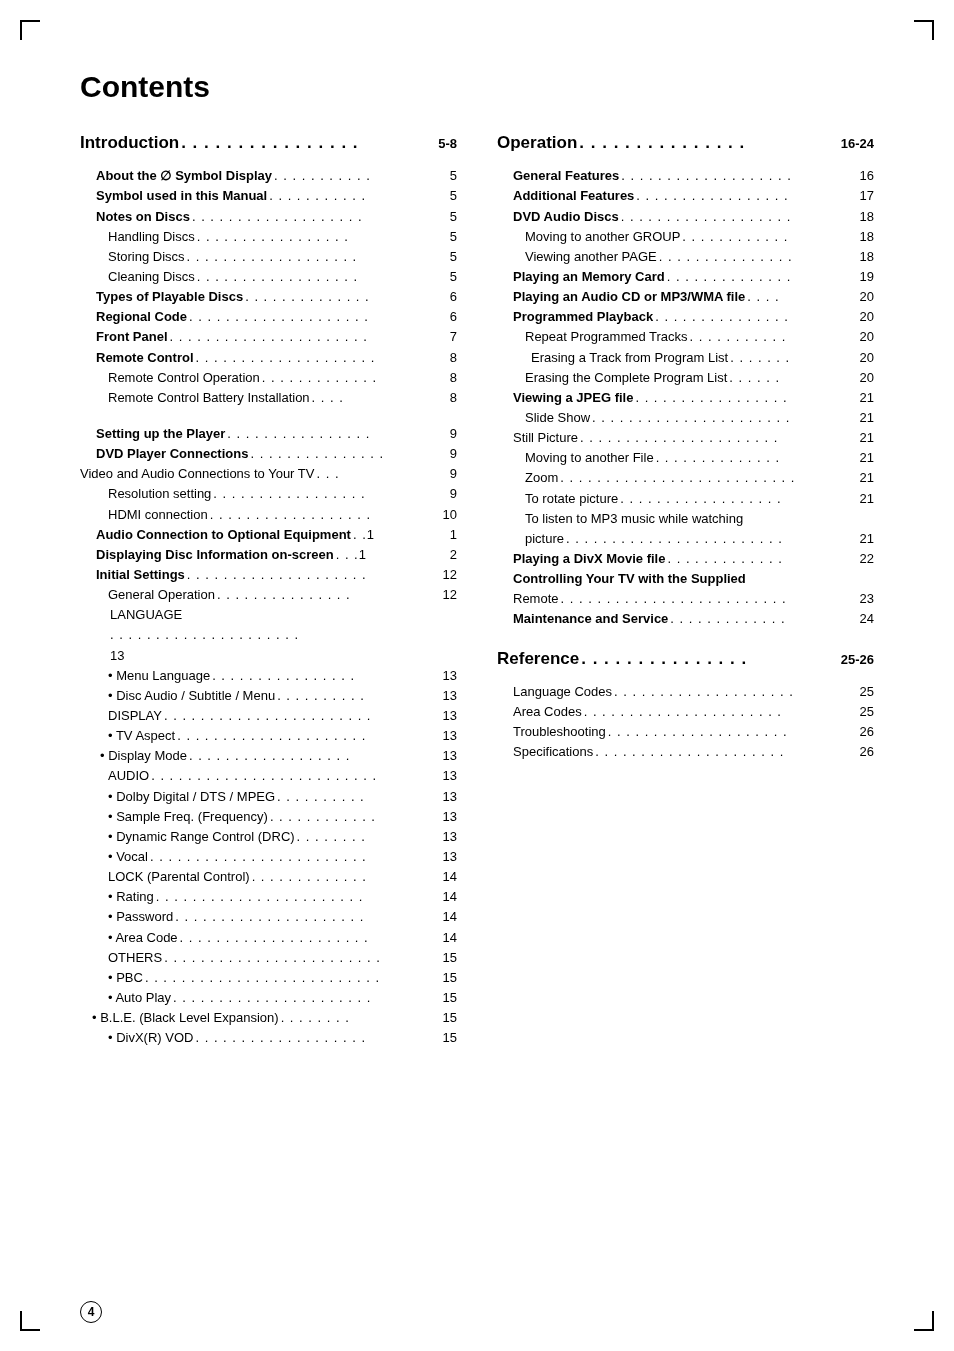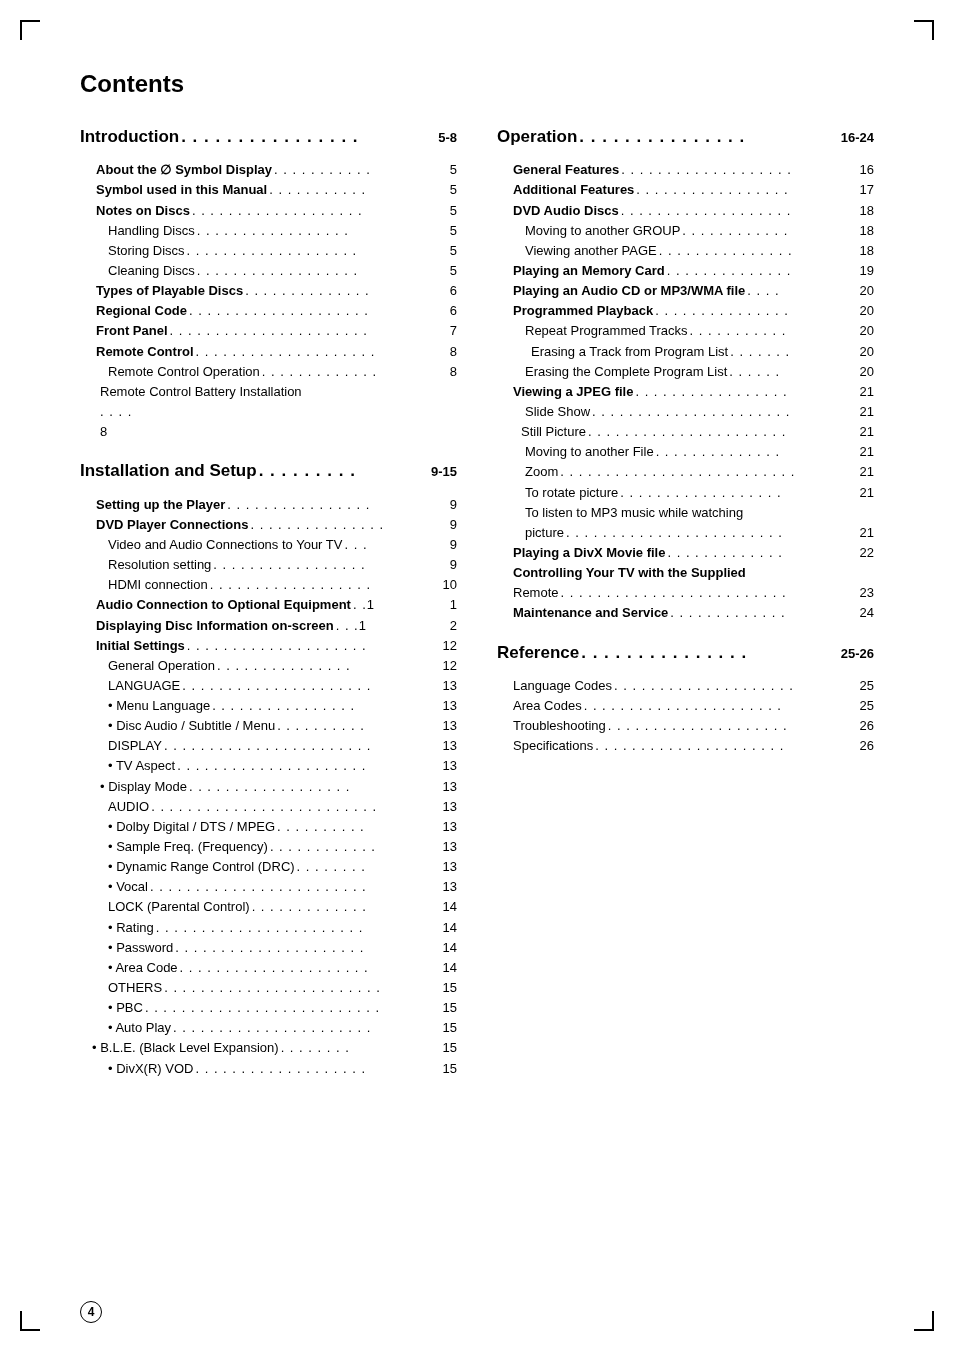--- a/index.html
+++ b/index.html
@@ -26,21 +26,21 @@
       height: 20px;
       border-color: #000;
       border-style: solid;
     }
     .corner-tl { top: 20px; left: 20px; border-width: 2px 0 0 2px; }
     .corner-tr { top: 20px; right: 20px; border-width: 2px 2px 0 0; }
     .corner-bl { bottom: 20px; left: 20px; border-width: 0 0 2px 2px; }
     .corner-br { bottom: 20px; right: 20px; border-width: 0 2px 2px 0; }
 
     .page-title {
-      font-size: 24px;
+      font-size: 30px;
       font-weight: bold;
       margin-bottom: 22px;
       margin-top: 10px;
     }
     .two-col {
       display: flex;
       gap: 40px;
     }
     .col {
       flex: 1;
@@ -155,43 +155,38 @@
           <div class="toc-line" style="margin-left: 16px;">
             <span class="label bold">Remote Control</span>
             <span class="dots">. . . . . . . . . . . . . . . . . . . .</span>
             <span class="page-num">8</span>
           </div>
           <div class="toc-line" style="margin-left: 28px;">
             <span class="label">Remote Control Operation</span>
             <span class="dots">. . . . . . . . . . . . .</span>
             <span class="page-num">8</span>
           </div>
-          <div class="toc-line" style="margin-left: 18px; flex-direction: column;">
+          <div class="toc-line" style="margin-left: 28px;">
             <span class="label">Remote Control Battery Installation</span>
             <span class="dots">. . . .</span>
             <span class="page-num">8</span>
           </div>
         </div>
         <div style="margin-top: 16px;">
-          <div class="toc-line section-header">
-            <span class="label bold">Installation and Setup</span>
-            <span class="dots"> . . . . . . . . .</span>
-            <span class="page-num bold">9-15</span>
-          </div>
           <div class="toc-line" style="margin-left: 16px;">
             <span class="label bold">Setting up the Player</span>
             <span class="dots">. . . . . . . . . . . . . . . .</span>
             <span class="page-num">9</span>
           </div>
           <div class="toc-line" style="margin-left: 16px;">
             <span class="label bold">DVD Player Connections</span>
             <span class="dots">. . . . . . . . . . . . . . .</span>
             <span class="page-num">9</span>
           </div>
-          <div class="toc-line" style="margin-left: 28px;">
+          <div class="toc-line" style="">
             <span class="label">Video and Audio Connections to Your TV</span>
             <span class="dots">. . .</span>
             <span class="page-num">9</span>
           </div>
           <div class="toc-line" style="margin-left: 28px;">
             <span class="label">Resolution setting</span>
             <span class="dots">. . . . . . . . . . . . . . . . .</span>
             <span class="page-num">9</span>
           </div>
           <div class="toc-line" style="margin-left: 28px;">
@@ -212,21 +207,21 @@
           <div class="toc-line" style="margin-left: 16px;">
             <span class="label bold">Initial Settings</span>
             <span class="dots">. . . . . . . . . . . . . . . . . . . .</span>
             <span class="page-num">12</span>
           </div>
           <div class="toc-line" style="margin-left: 28px;">
             <span class="label">General Operation</span>
             <span class="dots">. . . . . . . . . . . . . . .</span>
             <span class="page-num">12</span>
           </div>
-          <div class="toc-line" style="margin-left: 28px;">
+          <div class="toc-line" style="margin-left: 28px; flex-direction: column;">
             <span class="label">LANGUAGE</span>
             <span class="dots">. . . . . . . . . . . . . . . . . . . . .</span>
             <span class="page-num">13</span>
           </div>
           <div class="toc-line" style="margin-left: 28px;">
             <span class="label">• Menu Language</span>
             <span class="dots">. . . . . . . . . . . . . . . .</span>
             <span class="page-num">13</span>
           </div>
           <div class="toc-line" style="margin-left: 28px;">
@@ -387,21 +382,21 @@
           <div class="toc-line" style="margin-left: 16px;">
             <span class="label bold">Viewing a JPEG file</span>
             <span class="dots">. . . . . . . . . . . . . . . . .</span>
             <span class="page-num">21</span>
           </div>
           <div class="toc-line" style="margin-left: 28px;">
             <span class="label">Slide Show</span>
             <span class="dots">. . . . . . . . . . . . . . . . . . . . . .</span>
             <span class="page-num">21</span>
           </div>
-          <div class="toc-line" style="margin-left: 24px;">
+          <div class="toc-line" style="margin-left: 16px;">
             <span class="label">Still Picture</span>
             <span class="dots">. . . . . . . . . . . . . . . . . . . . . .</span>
             <span class="page-num">21</span>
           </div>
           <div class="toc-line" style="margin-left: 28px;">
             <span class="label">Moving to another File</span>
             <span class="dots">. . . . . . . . . . . . . .</span>
             <span class="page-num">21</span>
           </div>
           <div class="toc-line" style="margin-left: 28px;">

